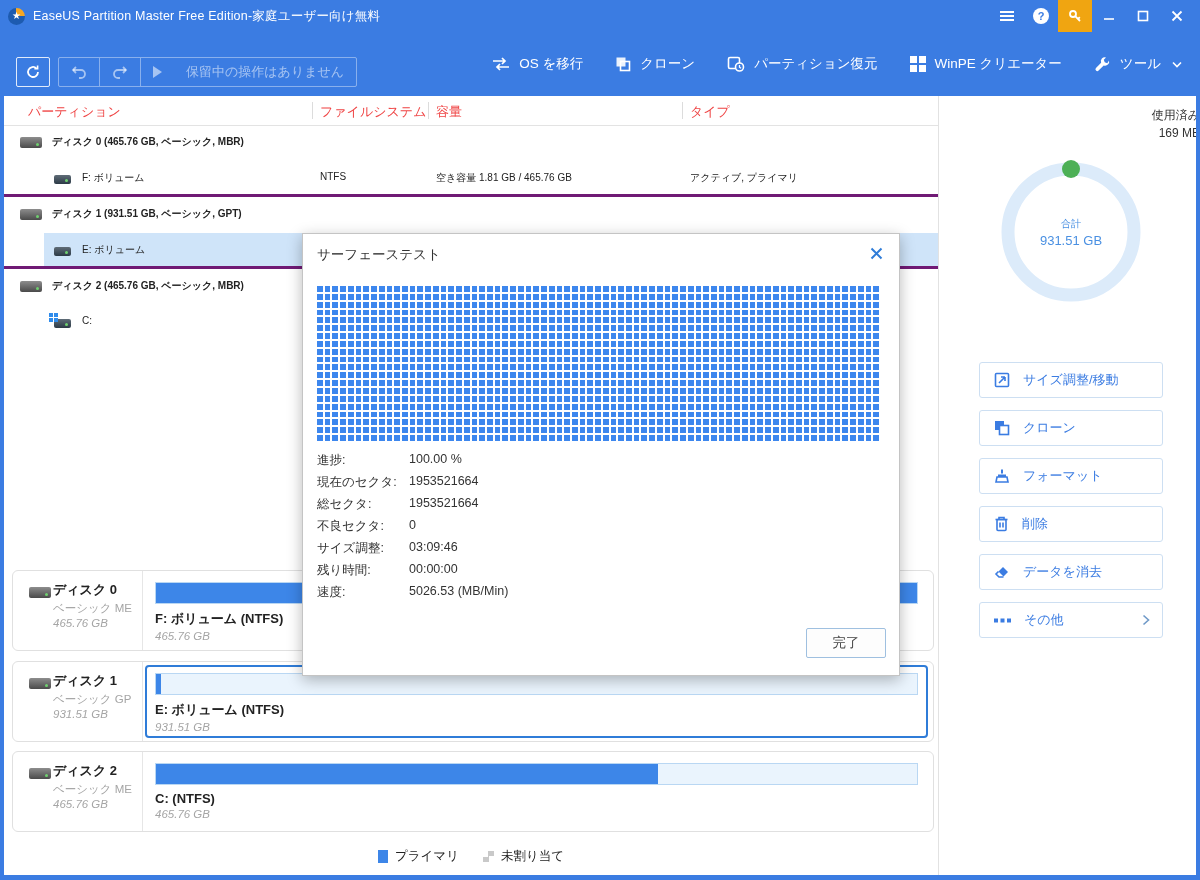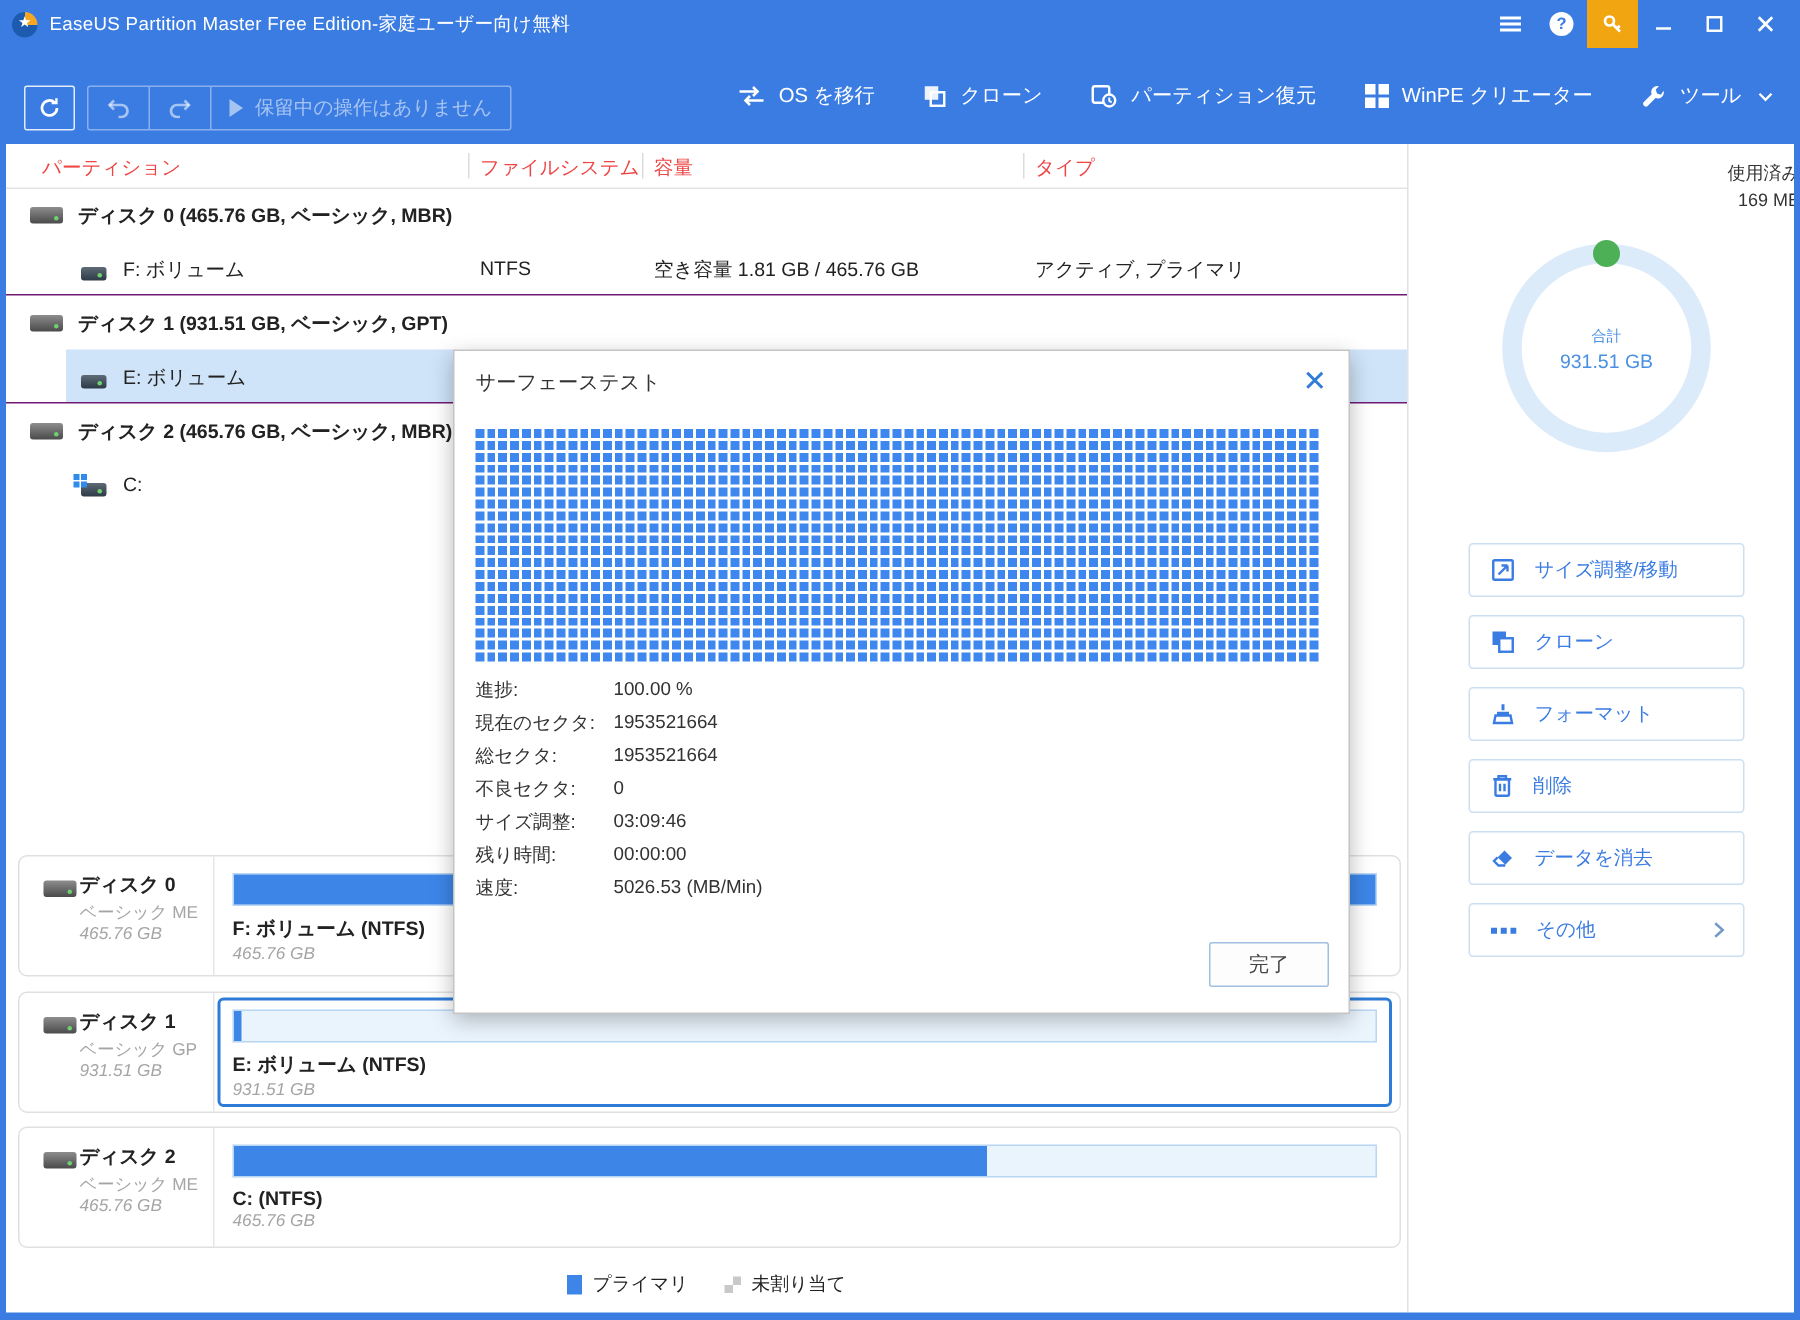--- a/index.html
+++ b/index.html
@@ -32,39 +32,39 @@
   
   .toolbar { position:absolute; left:0; top:32px; width:100%; height:64px; background:#3b7ce2; z-index:4; }
   .tb-left { position:absolute; left:16px; top:25px; display:flex; }
   .tb-btn { height:30px; border:1px solid rgba(255,255,255,.85); border-radius:2px;
             display:flex; align-items:center; justify-content:center; color:#fff; }
   .refresh-btn { width:34px; }
   .tb-group { display:flex; height:30px; border:1px solid rgba(255,255,255,.4); border-radius:2px; margin-left:8px;
               color:rgba(255,255,255,.55); }
   .tb-seg { display:flex; align-items:center; justify-content:center; padding:0 12px; }
   .tb-seg + .tb-seg { border-left:1px solid rgba(255,255,255,.4); }
-  .pending-seg { font-size:13px; gap:8px; }
+  .pending-seg { font-size:13px; gap:24px; }
   .tri-play { width:0; height:0; border-left:9px solid rgba(255,255,255,.55);
               border-top:6px solid transparent; border-bottom:6px solid transparent; }
   .tb-right { position:absolute; right:18px; top:0; height:64px; display:flex; align-items:center; gap:32px; }
   .nav-item { display:flex; align-items:center; gap:9px; color:#fff; font-size:13.5px; cursor:default; }
   .nav-item svg { display:block; }
   .chev-down { margin-left:2px; }
 
   
   .main { position:absolute; left:4px; top:96px; width:934px; bottom:5px; background:#fff; }
 
   
   .tbl-header { position:absolute; left:0; top:0; width:100%; height:30px; border-bottom:1px solid #e3e3e3;
                 font-size:13px; color:#ef4444; }
   .tbl-header .col { position:absolute; top:7px; }
   .hsep { position:absolute; top:6px; width:1px; height:17px; background:#dcdcdc; }
-  .trow { position:absolute; left:0; width:100%; height:36px; font-size:13px; }
+  .trow { position:absolute; left:0; width:100%; height:36px; font-size:10px; }
   .trow .cell { position:absolute; top:10px; white-space:nowrap; }
-  .row-line { border-bottom:1px solid #701a75; }
+  .row-line { border-bottom:3px solid #701a75; }
   .hl { position:absolute; left:40px; right:0; top:0; bottom:0; background:#cfe4f9; }
   .disk-name { font-weight:bold; }
 
   .hdd { width:22px; height:11px; border-radius:2px; background:linear-gradient(#8d8d8d,#4a4a4a);
          position:relative; display:inline-block; }
   .hdd:after { content:""; position:absolute; right:3px; bottom:2px; width:3px; height:3px;
                border-radius:50%; background:#6fd06f; }
   .hdd.sm { width:17px; height:9px; background:linear-gradient(#5f6c77,#2c3a46); }
   .winflag { position:absolute; left:-5px; top:-6px; width:9px; height:9px;
              display:grid; grid-template-columns:1fr 1fr; gap:1px; }

